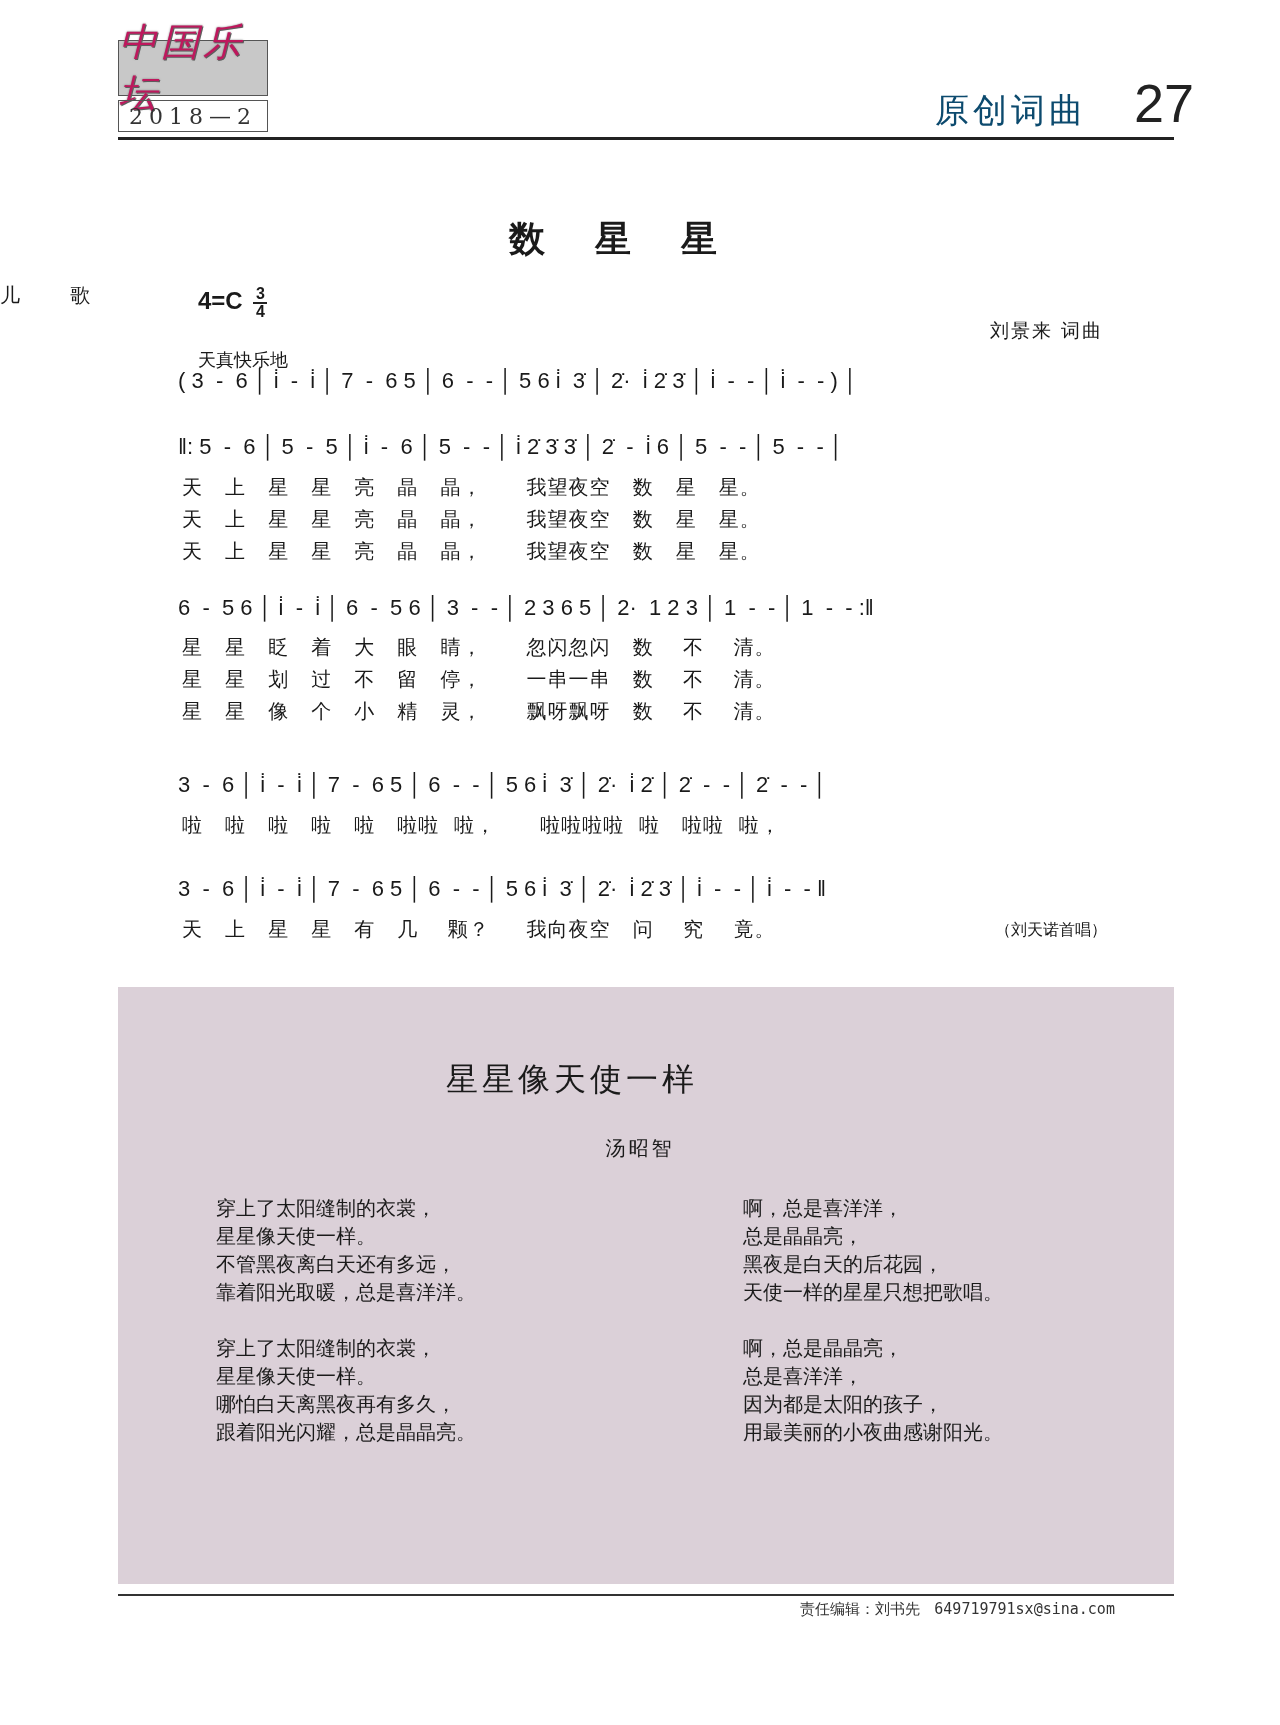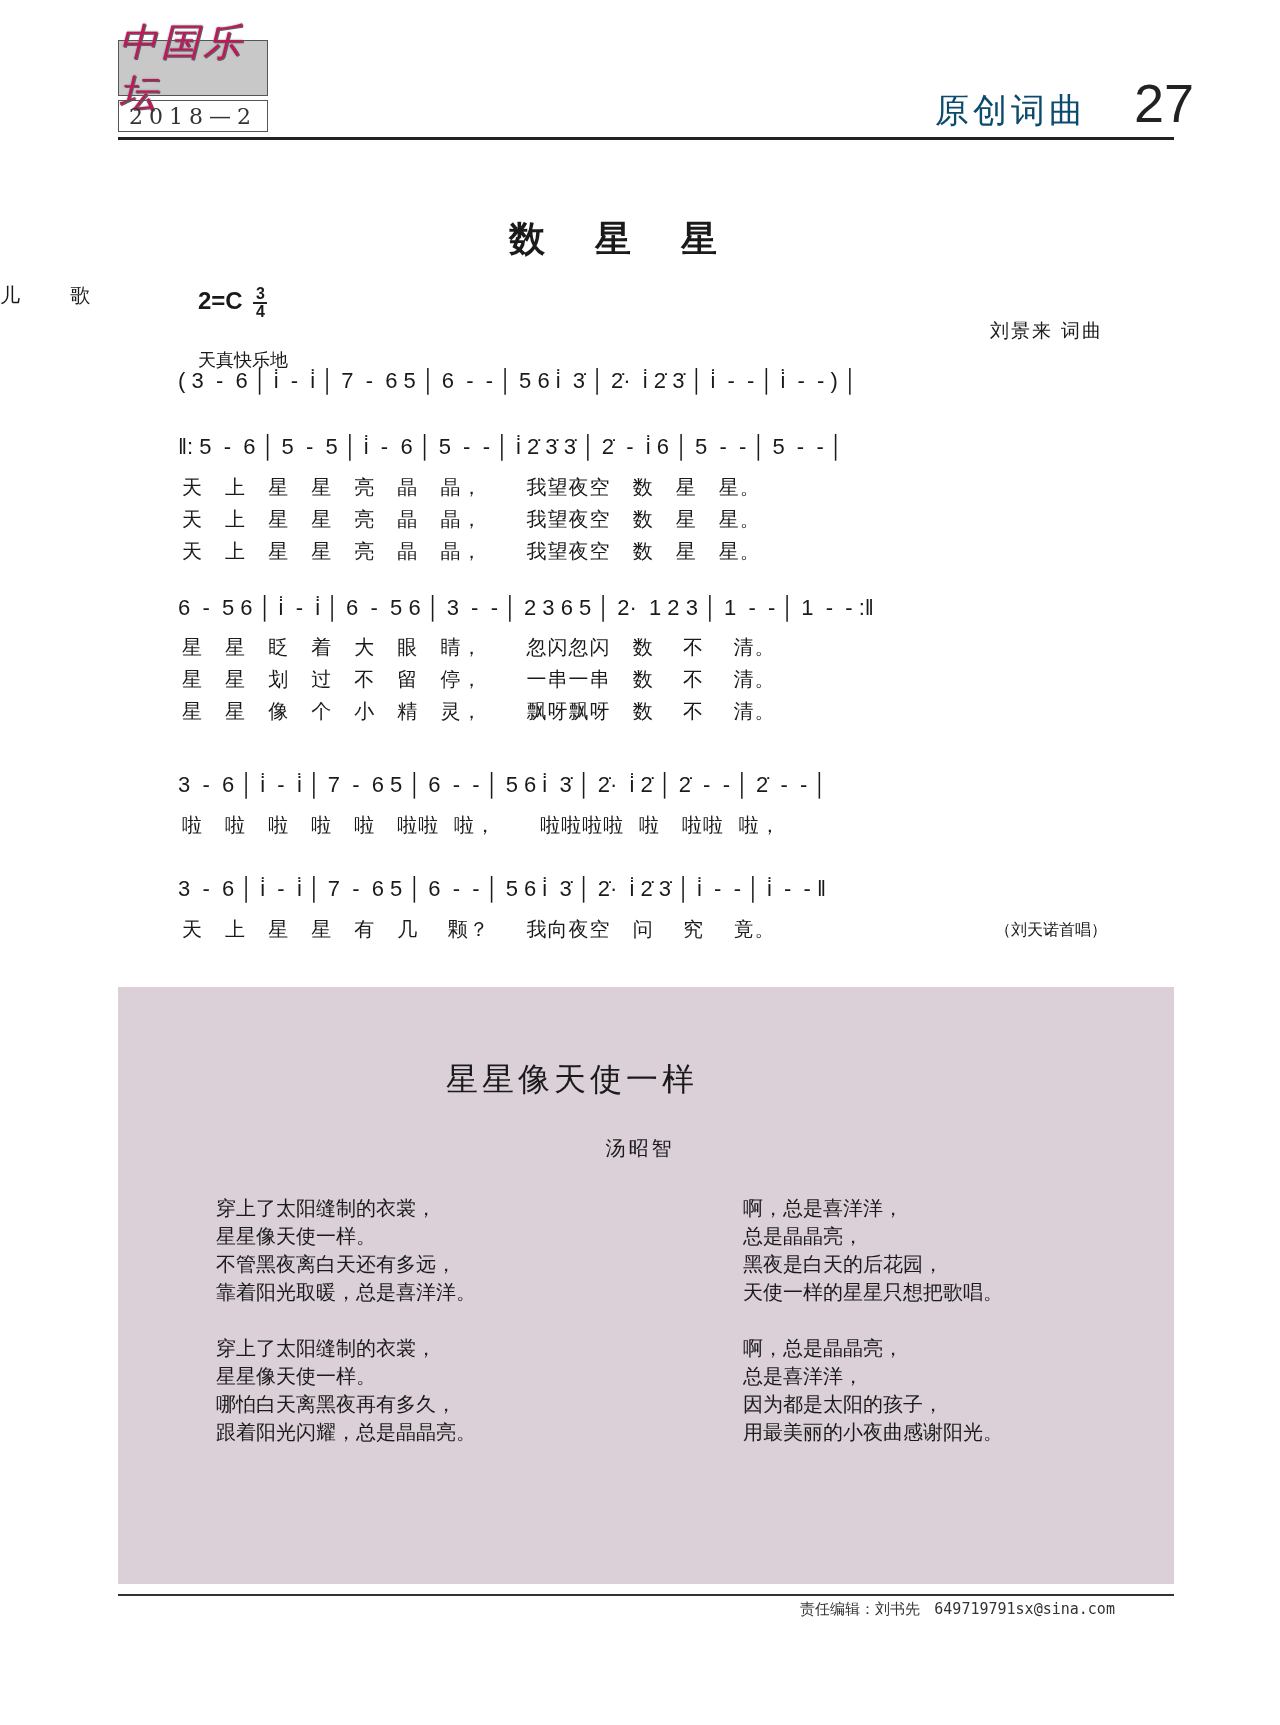--- a/index.html
+++ b/index.html
@@ -41,21 +41,21 @@
 
 <div class="abs logo-box">中国乐坛</div>
 <div class="abs issue-box">2018—2</div>
 <div class="abs section-title">原创词曲</div>
 <div class="abs page-number">27</div>
 <div class="abs header-rule"></div>
 
 <div class="abs song-title">数星星</div>
 <div class="abs song-genre">儿 歌</div>
 <div class="abs key-sig">
-  <b>2=C</b>
+  <b>4=C</b>
   <span class="frac">
     <span>3</span>
     <span class="bar"></span>
     <span>4</span>
   </span>
 </div>
 <div class="abs tempo">天真快乐地</div>
 <div class="abs composer">刘景来 词曲</div>
 
 <div class="abs stave" style="top:368px">

